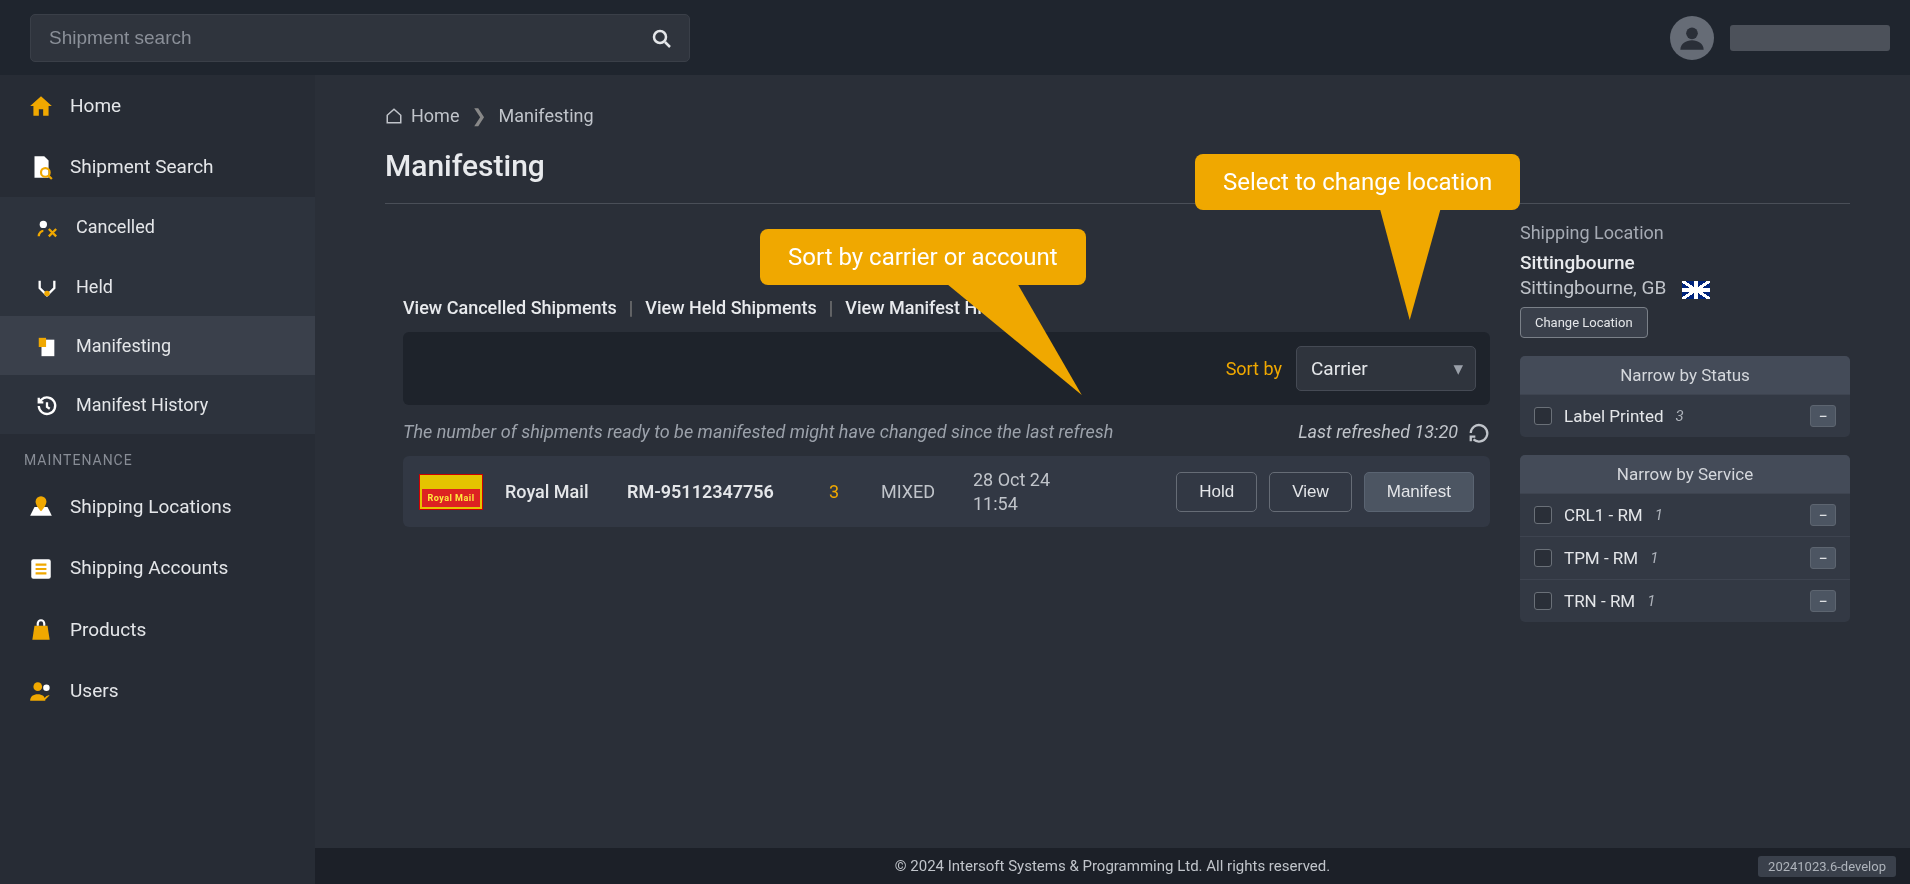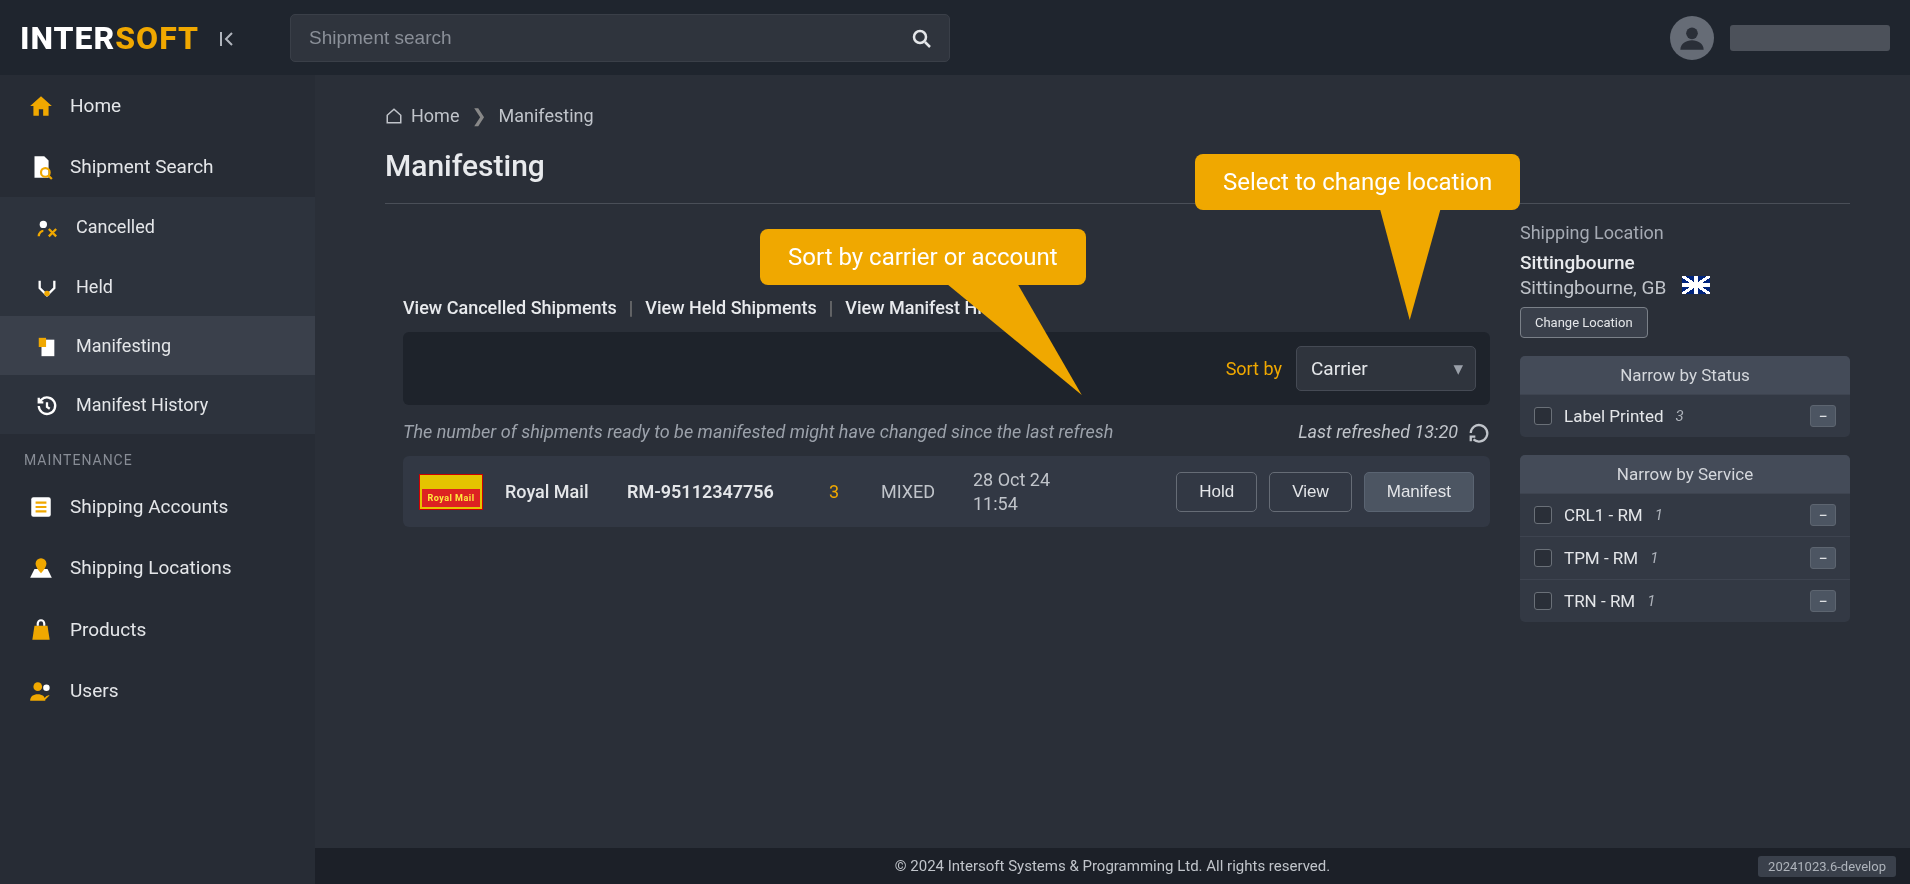--- a/index.html
+++ b/index.html
@@ -269,21 +269,21 @@
   background: transparent;
   color: #e4e6e9;
   font-size: 17px;
   cursor: pointer;
 }
 .btn.primary { background: #4c5562; border-color: #5a6472; }
 
 
 .ship-loc-title { color: #a5aab3; font-size: 18px; margin-bottom: 8px; }
 .ship-loc-name { color: #e8eaed; font-size: 19px; font-weight: 500; }
-.ship-loc-sub { color: #c0c4ca; font-size: 19px; margin-top: 2px; display: flex; align-items: flex-start; gap: 16px; }
+.ship-loc-sub { color: #c0c4ca; font-size: 19px; margin-top: 2px; display: flex; align-items: flex-end; gap: 16px; }
 .flag-gb {
   width: 28px; height: 18px;
   background: linear-gradient(#00247d,#00247d);
   position: relative;
   display: inline-block;
 }
 .flag-gb::before, .flag-gb::after { content:""; position:absolute; inset:0; }
 .flag-gb::before { background: linear-gradient(to bottom right, transparent 45%, #fff 45% 55%, transparent 55%), linear-gradient(to bottom left, transparent 45%, #fff 45% 55%, transparent 55%); }
 .flag-gb::after { background: linear-gradient(#fff,#fff) center/100% 4px no-repeat, linear-gradient(#fff,#fff) center/4px 100% no-repeat, linear-gradient(#cf142b,#cf142b) center/100% 2px no-repeat, linear-gradient(#cf142b,#cf142b) center/2px 100% no-repeat; }
 
@@ -395,29 +395,20 @@
   font-size: 13px;
   color: #aeb3bb;
 }
 
 svg { display: inline-block; vertical-align: middle; }
 </style>
 </head>
 <body>
 
 <div class="topbar">
-  <div class="logo">
-    <span class="inter">INTER</span>
-      <span class="soft">SOFT</span>
-    <span class="collapse-icon">
-      <svg width="20" height="20" viewBox="0 0 20 20" fill="none" stroke="currentColor" stroke-width="2">
-          <path d="M4 3v14M15 4l-6 6 6 6"></path>
-        </svg>
-    </span>
-  </div>
   <div class="search-wrap">
     <input class="search-input" placeholder="Shipment search" style="">
     <span class="search-icon-btn">
       <svg width="20" height="20" viewBox="0 0 20 20" fill="none" stroke="currentColor" stroke-width="2.5">
           <circle cx="8" cy="8" r="6"></circle>
           <path d="M13 13l5 5"></path>
         </svg>
     </span>
   </div>
   <div class="topbar-right">
@@ -471,31 +462,31 @@
     <span class="nav-icon"><svg width="22" height="22" viewBox="0 0 24 24" fill="none" stroke="#fff" stroke-width="2.5">
           <path d="M3 12a9 9 0 1 0 3-7L3 8M3 3v5h5M12 8v5l3 2"></path>
         </svg></span>
     <span>Manifest History</span>
   </div>
 
   <div class="nav-section">MAINTENANCE</div>
 
   <div class="nav-item">
     <span class="nav-icon"><svg width="26" height="26" viewBox="0 0 24 24" fill="#fff">
+          <path d="M2 20l4-8h12l4 8z"></path>
+          <path d="M12 2a5 5 0 0 0-5 5c0 4 5 9 5 9s5-5 5-9a5 5 0 0 0-5-5z" fill="#f0a800"></path>
+        </svg></span>
+    <span>Shipping Locations</span>
+  </div>
+  <div class="nav-item">
+    <span class="nav-icon"><svg width="26" height="26" viewBox="0 0 24 24" fill="#fff">
           <rect x="3" y="3" width="18" height="18" rx="2"></rect>
           <path d="M7 8h10M7 12h10M7 16h10" stroke="#f0a800" stroke-width="2"></path>
         </svg></span>
     <span>Shipping Accounts</span>
-  </div>
-  <div class="nav-item">
-    <span class="nav-icon"><svg width="26" height="26" viewBox="0 0 24 24" fill="#fff">
-          <path d="M2 20l4-8h12l4 8z"></path>
-          <path d="M12 2a5 5 0 0 0-5 5c0 4 5 9 5 9s5-5 5-9a5 5 0 0 0-5-5z" fill="#f0a800"></path>
-        </svg></span>
-    <span>Shipping Locations</span>
   </div>
   <div class="nav-item">
     <span class="nav-icon"><svg width="26" height="26" viewBox="0 0 24 24" fill="#f0a800">
           <path d="M6 8h12l2 13H4z"></path>
           <path d="M9 8V6a3 3 0 0 1 6 0v2" fill="none" stroke="#fff" stroke-width="2"></path>
         </svg></span>
     <span>Products</span>
   </div>
   <div class="nav-item">
     <span class="nav-icon"><svg width="26" height="26" viewBox="0 0 24 24" fill="#f0a800">

